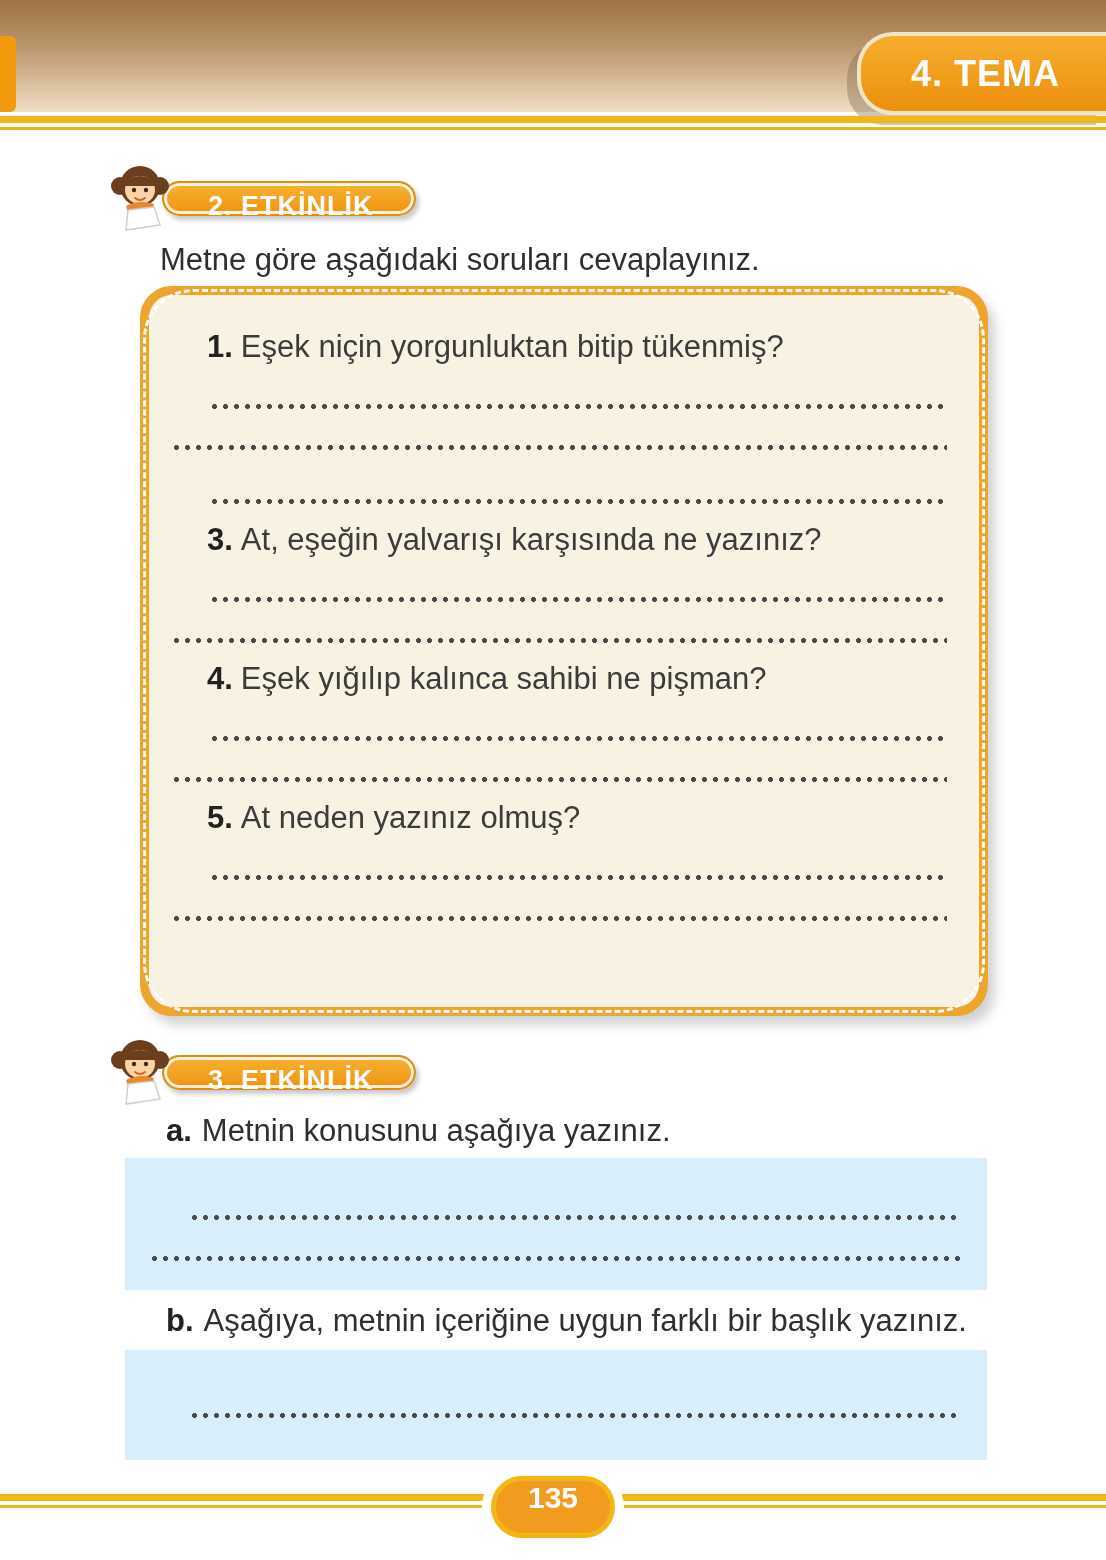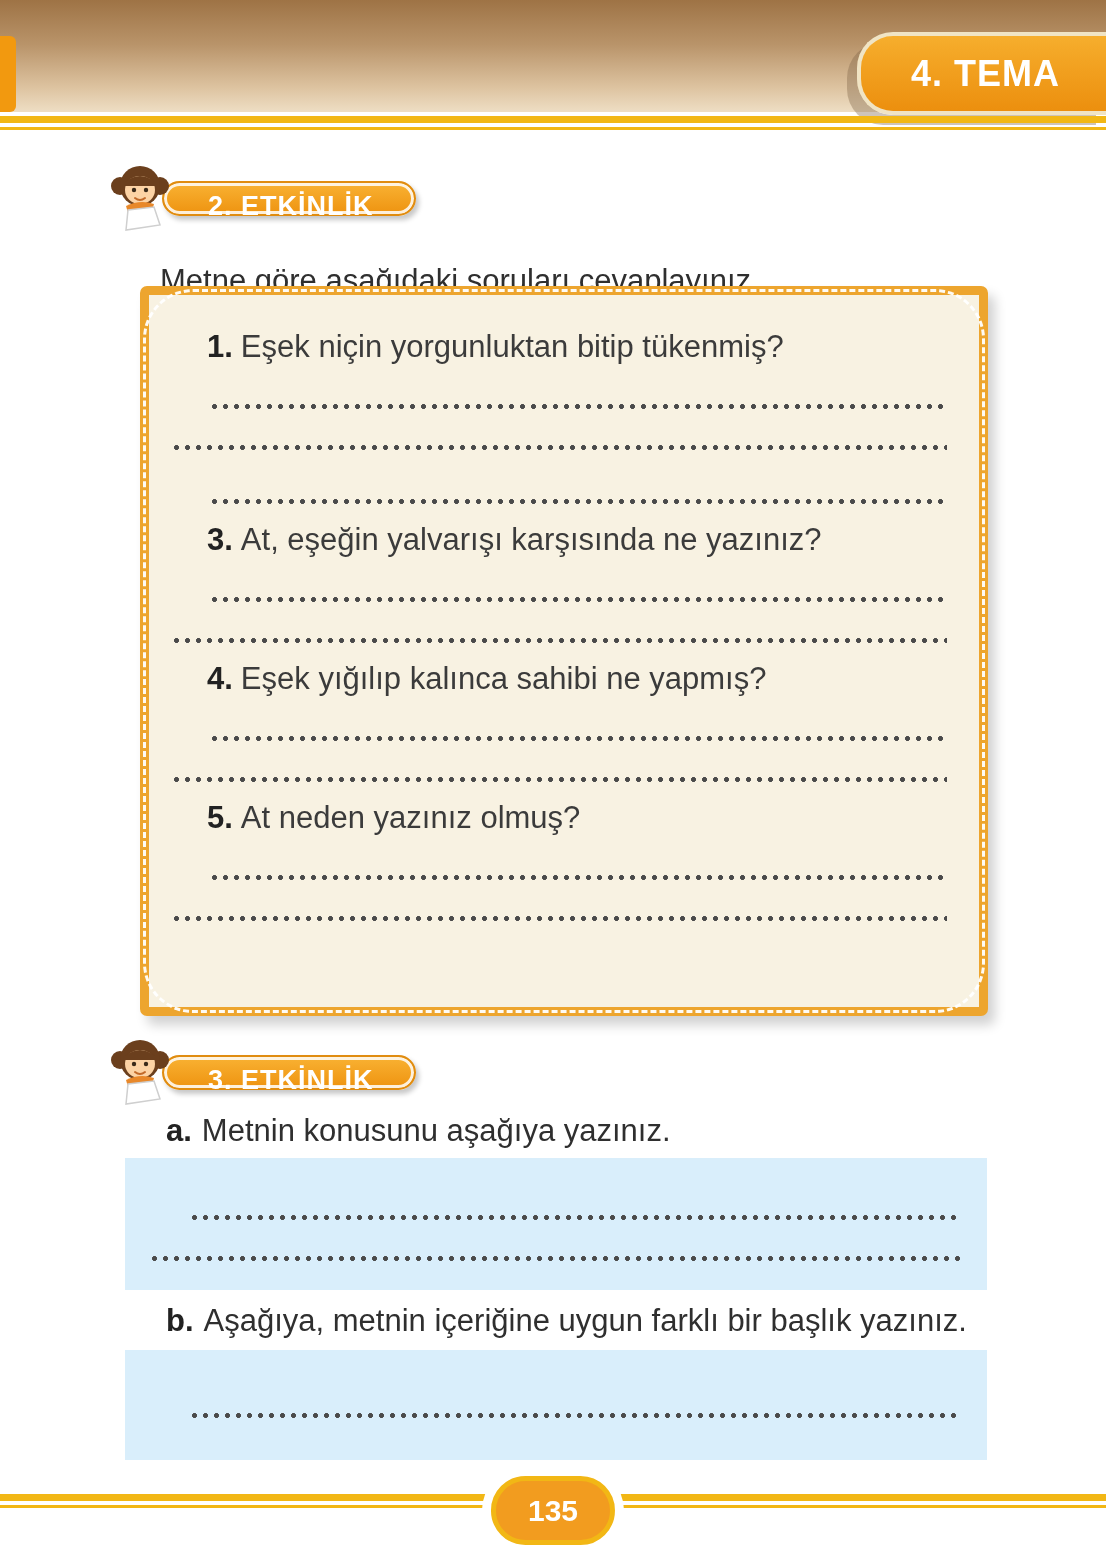--- a/index.html
+++ b/index.html
@@ -49,28 +49,28 @@
     margin-left: -20px; height: 35px;
     display: flex; align-items: center;
     padding: 16px 40px 0 44px;
     background: linear-gradient(180deg, #f9b233 0%, #ee9310 100%);
     border: 2px solid #e08c10;
     border-radius: 999px;
     box-shadow: inset 0 0 0 3px rgba(255,255,255,0.85), 3px 4px 5px rgba(0,0,0,0.22);
   }
   .activity-badge span { color: #ffffff; font-size: 27px; font-weight: bold; letter-spacing: 1px; }
 
-  .instruction { position: absolute; top: 242px; left: 160px; font-size: 31px; color: #2f2f2f; margin-top: 21px; }
+  .instruction { position: absolute; top: 242px; left: 160px; font-size: 31px; color: #2f2f2f; }
 
   
   .qbox {
     position: absolute; top: 286px; left: 140px; width: 848px; height: 730px;
     background: #f8f2e2;
     border: 9px solid #eda52e;
-    border-radius: 7px;
+    border-radius: 32px;
     box-shadow: 7px 9px 12px rgba(0,0,0,0.18);
   }
   .qbox::before {
     content: ""; position: absolute; inset: -6px;
     border: 3px dashed rgba(255,255,255,0.95);
     border-radius: 50px;
     pointer-events: none;
   }
   .qbox-inner { position: relative; padding: 30px 32px 22px 58px; height: 100%; }
   .question + .question { margin-top: 13px; }
@@ -95,21 +95,21 @@
 
   .bluebox { position: absolute; left: 125px; width: 862px; background: #d9eefb; }
   .bluebox.ba { top: 1158px; height: 132px; padding: 22px 26px 0 62px; }
   .bluebox.bb { top: 1350px; height: 110px; padding: 28px 26px 0 62px; }
   .bluebox .dotline.second { margin-left: -38px; }
 
   
   .footer-lines { position: absolute; top: 1494px; left: 0; right: 0; }
   .page-pill {
     position: absolute; top: 1476px; left: 50%; transform: translateX(-50%);
-    height: 69px; display: flex; align-items: center;
+    height: 62px; display: flex; align-items: flex-start;
     padding: 0 32px;
     background: #f29c1f;
     border: 5px solid #f2b715;
     border-radius: 999px;
     box-shadow: 0 0 0 9px #ffffff;
     z-index: 3;
   }
   .page-pill span { color: #ffffff; font-size: 30px; font-weight: bold; }
 </style>
 </head>
@@ -162,21 +162,21 @@
         <div class="dotline first"></div>
       </div>
 
       <div class="question">
         <p class="q-text-row"><span class="q-num">3.</span><span class="q-text">At, eşeğin yalvarışı karşısında ne yazınız?</span></p>
         <div class="dotline first"></div>
         <div class="dotline second"></div>
       </div>
 
       <div class="question">
-        <p class="q-text-row"><span class="q-num">4.</span><span class="q-text">Eşek yığılıp kalınca sahibi ne yapmış?</span></p>
+        <p class="q-text-row"><span class="q-num">4.</span><span class="q-text">Eşek yığılıp kalınca sahibi ne pişman?</span></p>
         <div class="dotline first"></div>
         <div class="dotline second"></div>
       </div>
 
       <div class="question">
         <p class="q-text-row"><span class="q-num">5.</span><span class="q-text">At neden yazınız olmuş?</span></p>
         <div class="dotline first"></div>
         <div class="dotline second"></div>
       </div>
 

